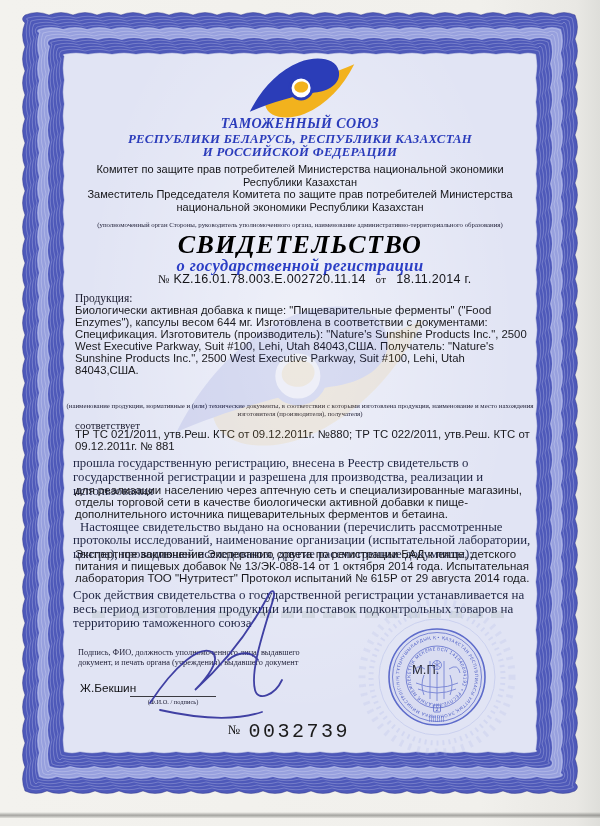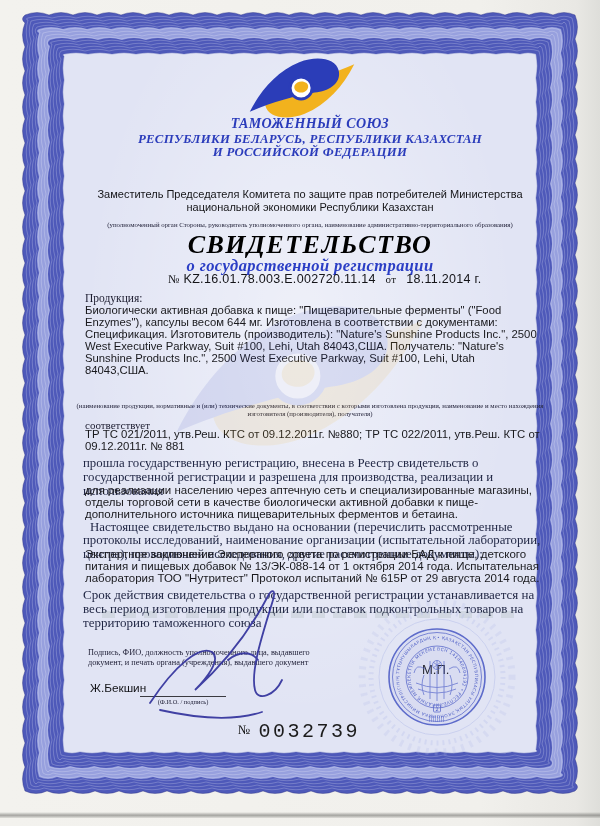--- a/index.html
+++ b/index.html
@@ -9,21 +9,21 @@
     font-family:"Liberation Sans",sans-serif;
   }
   .scan-shadow{position:absolute;left:0;top:812px;width:600px;height:6px;z-index:9;
     background:linear-gradient(180deg,rgba(0,0,0,0) 0%,rgba(90,90,86,.5) 55%,rgba(120,120,116,.15) 100%);
     filter:blur(.6px);}
   #border-svg{position:absolute;left:0;top:0;z-index:1;}
   .panel-glow{position:absolute;left:64px;top:54px;width:472px;height:698px;z-index:2;pointer-events:none;
     background:radial-gradient(ellipse at 50% 40%,rgba(255,255,255,.45) 0%,rgba(255,255,255,0) 65%);}
   .content{position:absolute;left:0;top:0;width:600px;height:826px;z-index:3;color:#1b1b1f;}
 
-  .abs{position:absolute;margin-left:10px;}
+  .abs{position:absolute;}
   .ctr{text-align:center;}
 
   .union-line1{left:70px;top:116px;width:460px;font:bold italic 14px "Liberation Serif",serif;color:#2b3cbb;letter-spacing:.4px;}
   .union-line2{left:40px;top:132px;width:520px;font:bold italic 12.8px "Liberation Serif",serif;color:#2b3cbb;letter-spacing:.3px;}
   .union-line3{left:70px;top:145px;width:460px;font:bold italic 12.8px "Liberation Serif",serif;color:#2b3cbb;letter-spacing:.3px;}
 
   .committee{left:69px;top:163px;width:462px;font-size:11px;line-height:12.6px;color:#151518;}
   .official{left:64px;top:188px;width:472px;font-size:11px;line-height:12.6px;color:#151518;}
   .authority-note{left:58px;top:221px;width:484px;font-family:"Liberation Serif",serif;font-size:6.8px;line-height:8px;color:#23233a;}
 
@@ -114,20 +114,21 @@
   <div id="wm-box">
     <svg width="284" height="156" viewBox="0 0 130 72">
         <use href="#eurasec-logo"></use>
       </svg>
   </div>
 
   <div class="abs ctr union-line1">ТАМОЖЕННЫЙ СОЮЗ</div>
   <div class="abs ctr union-line2">РЕСПУБЛИКИ БЕЛАРУСЬ, РЕСПУБЛИКИ КАЗАХСТАН</div>
   <div class="abs ctr union-line3">И РОССИЙСКОЙ ФЕДЕРАЦИИ</div>
 
+  <div class="abs ctr committee">Комитет по защите прав потребителей Министерства национальной экономики Республики Казахстан</div>
   <div class="abs ctr official">Заместитель Председателя Комитета по защите прав потребителей Министерства национальной экономики Республики Казахстан</div>
   <div class="abs ctr authority-note">(уполномоченный орган Стороны, руководитель уполномоченного органа, наименование административно-территориального образования)</div>
 
   <div class="abs ctr title-main">СВИДЕТЕЛЬСТВО</div>
   <div class="abs ctr title-sub">о государственной регистрации</div>
 
   <div class="abs numline">
     <span class="pfx">№</span>
     <span>KZ.16.01.78.003.E.002720.11.14</span>
     <span class="of">от</span>

